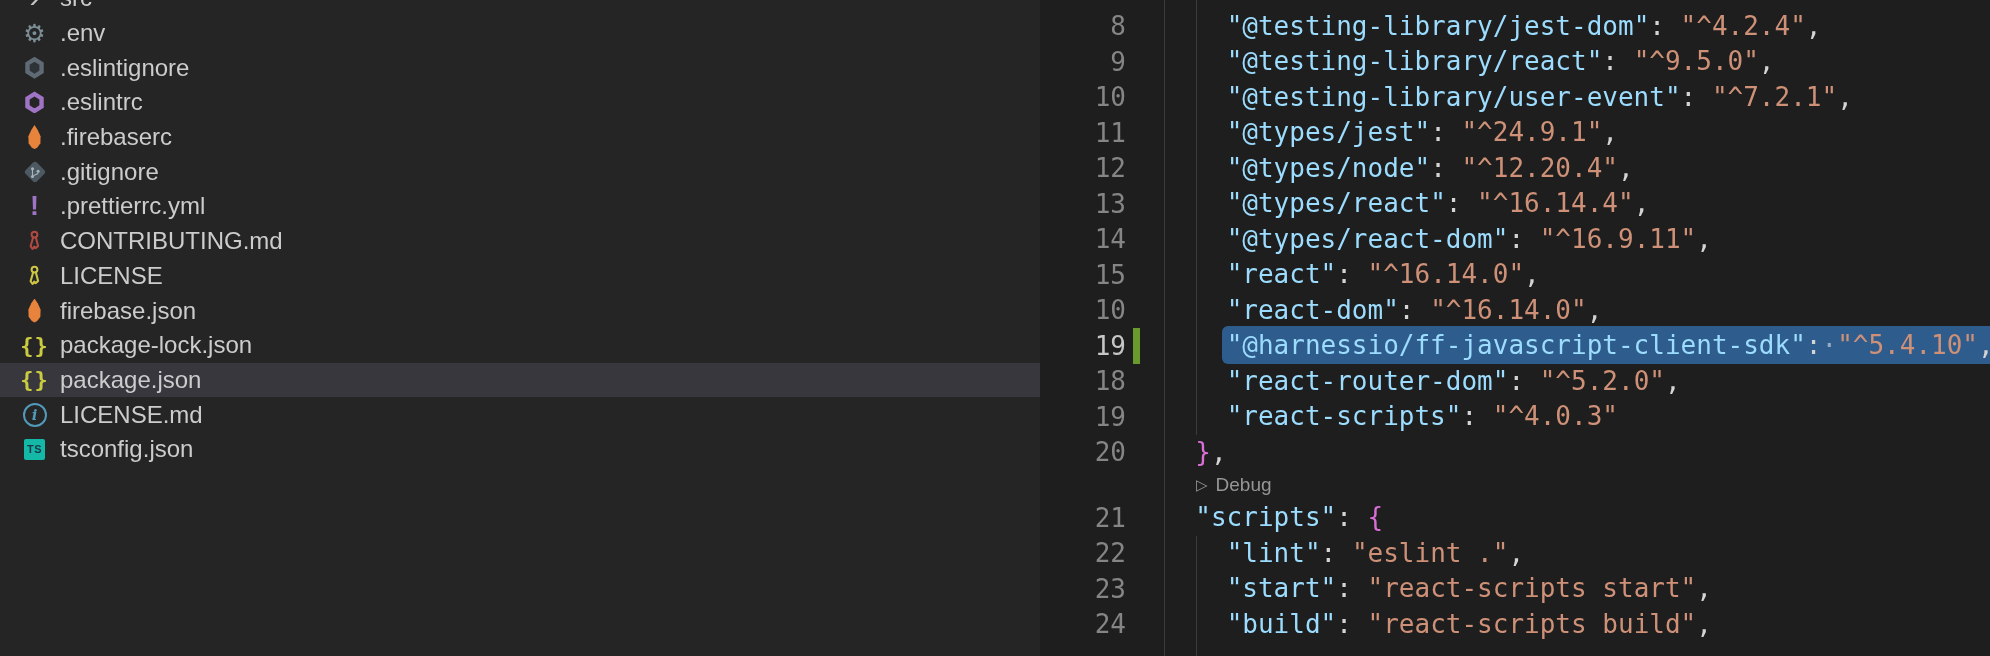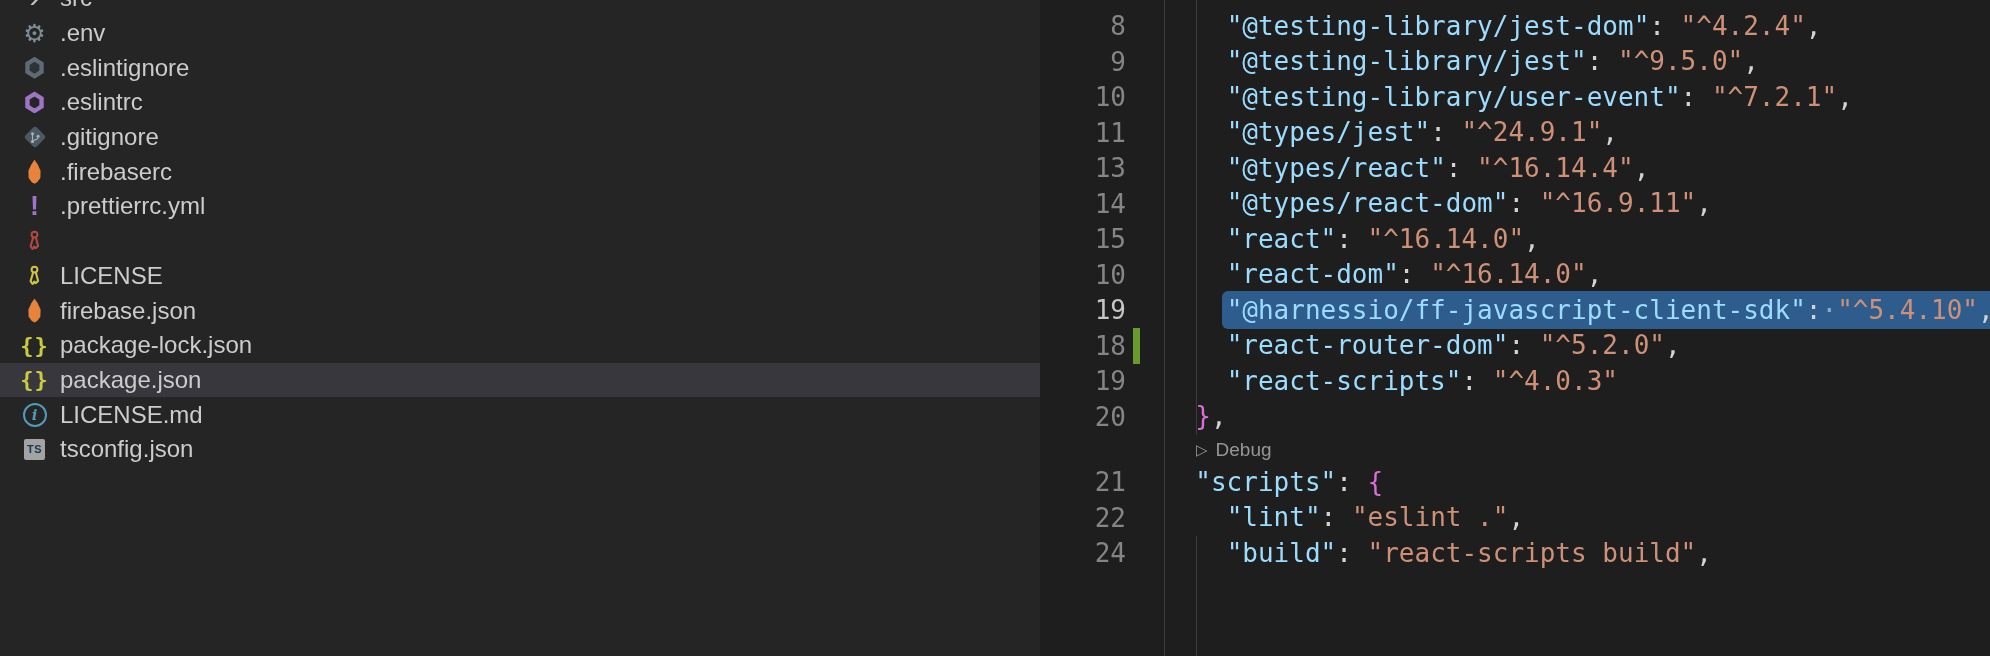--- a/index.html
+++ b/index.html
@@ -88,51 +88,52 @@
         <div class="row">
           <span class="icon">
             <span class="hex" style="background:#a074c4">
               <span class="hex-in" style="background:#252526"></span>
             </span>
           </span>
           <span class="label">.eslintrc</span>
         </div>
         <div class="row">
           <span class="icon">
+            <span class="flame" style="background:#e8833c"></span>
+          </span>
+          <span class="label">.firebaserc</span>
+        </div>
+        <div class="row">
+          <span class="icon">
             <span class="diamond" style="background:#4d5962">
         <svg width="13" height="13" viewBox="0 0 13 13" fill="none">
           <circle cx="4" cy="2.6" r="1.5" fill="#a7b4bc"></circle>
           <circle cx="4" cy="10.4" r="1.5" fill="#a7b4bc"></circle>
           <circle cx="9.6" cy="5" r="1.5" fill="#a7b4bc"></circle>
           <path d="M4 3.8 V9.2 M9.6 6.3 C9.6 8.6 6.4 8.2 4.8 9.4" stroke="#a7b4bc" stroke-width="1.1"></path>
         </svg>
             </span>
           </span>
           <span class="label">.gitignore</span>
         </div>
         <div class="row">
           <span class="icon">
-            <span class="flame" style="background:#e8833c"></span>
-          </span>
-          <span class="label">.firebaserc</span>
-        </div>
-        <div class="row">
-          <span class="icon">
             <span class="excl" style="color:#a074c4">!</span>
           </span>
           <span class="label">.prettierrc.yml</span>
         </div>
         <div class="row">
           <span class="icon">
             <svg width="21" height="22" viewBox="0 0 21 22" fill="none" stroke="#b04a43">
     <circle cx="10.5" cy="4.6" r="2.9" stroke-width="2"></circle>
     <path d="M9.2 7.3 L6.6 16.2 l1.9 2.6 2-1.4" stroke-width="2.1" stroke-linecap="round" stroke-linejoin="round"></path>
     <path d="M11.8 7.3 l2.3 8.6 -2.2 2.2 -1.8-1.5" stroke-width="2.1" stroke-linecap="round" stroke-linejoin="round"></path>
   </svg>
           </span>
+          <span class="label">CONTRIBUTING.md</span>
         </div>
         <div class="row">
           <span class="icon">
             <svg width="21" height="22" viewBox="0 0 21 22" fill="none" stroke="#cdc545">
     <circle cx="10.5" cy="4.6" r="2.9" stroke-width="2"></circle>
     <path d="M9.2 7.3 L6.6 16.2 l1.9 2.6 2-1.4" stroke-width="2.1" stroke-linecap="round" stroke-linejoin="round"></path>
     <path d="M11.8 7.3 l2.3 8.6 -2.2 2.2 -1.8-1.5" stroke-width="2.1" stroke-linecap="round" stroke-linejoin="round"></path>
   </svg>
           </span>
           <span class="label">LICENSE</span>
@@ -156,47 +157,51 @@
           <span class="label">package.json</span>
         </div>
         <div class="row">
           <span class="icon">
             <span class="circle-i" style="border:2px solid #519aba;color:#519aba">i</span>
           </span>
           <span class="label">LICENSE.md</span>
         </div>
         <div class="row">
           <span class="icon">
-            <span class="ts-box" style="background:#a3a3a3;color:#17384a">TS</span>
+            <span class="ts-box" style="background:#14b8a6;color:#17384a">TS</span>
           </span>
           <span class="label">tsconfig.json</span>
         </div>
       </div>
   </aside>
   <main id="editor">
     <div class="guide" id="guide-l1"></div>
     <div class="guide" id="guide-l2a"></div>
     <div class="guide" id="guide-l2b"></div>
     <div id="gutter-added"></div>
     <div id="code-rows">
         <div class="crow">
           <span class="lnum">8</span>
           <span class="ctext">    <span class="tok-key">"</span><span class="tok-key">@testing-library/jest-dom</span><span class="tok-key">"</span><span class="tok-punc">:</span><span class="tok-punc"> </span><span class="tok-str">"</span><span class="tok-str">^4.2.4</span><span class="tok-str">"</span><span class="tok-punc">,</span></span>
         </div>
         <div class="crow">
           <span class="lnum">9</span>
-          <span class="ctext">    <span class="tok-key">"</span><span class="tok-key">@testing-library/jest</span><span class="tok-key">"</span><span class="tok-punc">:</span><span class="tok-punc"> </span><span class="tok-str">"</span><span class="tok-str">^9.5.0</span><span class="tok-str">"</span><span class="tok-punc">,</span></span>
+          <span class="ctext">    <span class="tok-key">"</span><span class="tok-key">@testing-library/react</span><span class="tok-key">"</span><span class="tok-punc">:</span><span class="tok-punc"> </span><span class="tok-str">"</span><span class="tok-str">^9.5.0</span><span class="tok-str">"</span><span class="tok-punc">,</span></span>
         </div>
         <div class="crow">
           <span class="lnum">10</span>
           <span class="ctext">    <span class="tok-key">"</span><span class="tok-key">@testing-library/user-event</span><span class="tok-key">"</span><span class="tok-punc">:</span><span class="tok-punc"> </span><span class="tok-str">"</span><span class="tok-str">^7.2.1</span><span class="tok-str">"</span><span class="tok-punc">,</span></span>
         </div>
         <div class="crow">
           <span class="lnum">11</span>
           <span class="ctext">    <span class="tok-key">"</span><span class="tok-key">@types/jest</span><span class="tok-key">"</span><span class="tok-punc">:</span><span class="tok-punc"> </span><span class="tok-str">"</span><span class="tok-str">^24.9.1</span><span class="tok-str">"</span><span class="tok-punc">,</span></span>
+        </div>
+        <div class="crow">
+          <span class="lnum">12</span>
+          <span class="ctext">    <span class="tok-key">"</span><span class="tok-key">@types/node</span><span class="tok-key">"</span><span class="tok-punc">:</span><span class="tok-punc"> </span><span class="tok-str">"</span><span class="tok-str">^12.20.4</span><span class="tok-str">"</span><span class="tok-punc">,</span></span>
         </div>
         <div class="crow">
           <span class="lnum">13</span>
           <span class="ctext">    <span class="tok-key">"</span><span class="tok-key">@types/react</span><span class="tok-key">"</span><span class="tok-punc">:</span><span class="tok-punc"> </span><span class="tok-str">"</span><span class="tok-str">^16.14.4</span><span class="tok-str">"</span><span class="tok-punc">,</span></span>
         </div>
         <div class="crow">
           <span class="lnum">14</span>
           <span class="ctext">    <span class="tok-key">"</span><span class="tok-key">@types/react-dom</span><span class="tok-key">"</span><span class="tok-punc">:</span><span class="tok-punc"> </span><span class="tok-str">"</span><span class="tok-str">^16.9.11</span><span class="tok-str">"</span><span class="tok-punc">,</span></span>
         </div>
         <div class="crow">
@@ -231,18 +236,22 @@
         </div>
         <div class="crow">
           <span class="lnum">21</span>
           <span class="ctext">  <span class="tok-key">"</span><span class="tok-key">scripts</span><span class="tok-key">"</span><span class="tok-punc">:</span><span class="tok-punc"> </span><span class="tok-brace">{</span></span>
         </div>
         <div class="crow">
           <span class="lnum">22</span>
           <span class="ctext">    <span class="tok-key">"</span><span class="tok-key">lint</span><span class="tok-key">"</span><span class="tok-punc">:</span><span class="tok-punc"> </span><span class="tok-str">"</span><span class="tok-str">eslint .</span><span class="tok-str">"</span><span class="tok-punc">,</span></span>
         </div>
         <div class="crow">
+          <span class="lnum">23</span>
+          <span class="ctext">    <span class="tok-key">"</span><span class="tok-key">start</span><span class="tok-key">"</span><span class="tok-punc">:</span><span class="tok-punc"> </span><span class="tok-str">"</span><span class="tok-str">react-scripts start</span><span class="tok-str">"</span><span class="tok-punc">,</span></span>
+        </div>
+        <div class="crow">
           <span class="lnum">24</span>
           <span class="ctext">    <span class="tok-key">"</span><span class="tok-key">build</span><span class="tok-key">"</span><span class="tok-punc">:</span><span class="tok-punc"> </span><span class="tok-str">"</span><span class="tok-str">react-scripts build</span><span class="tok-str">"</span><span class="tok-punc">,</span></span>
         </div>
       </div>
   </main>
 </div>
 
 </body></html>

